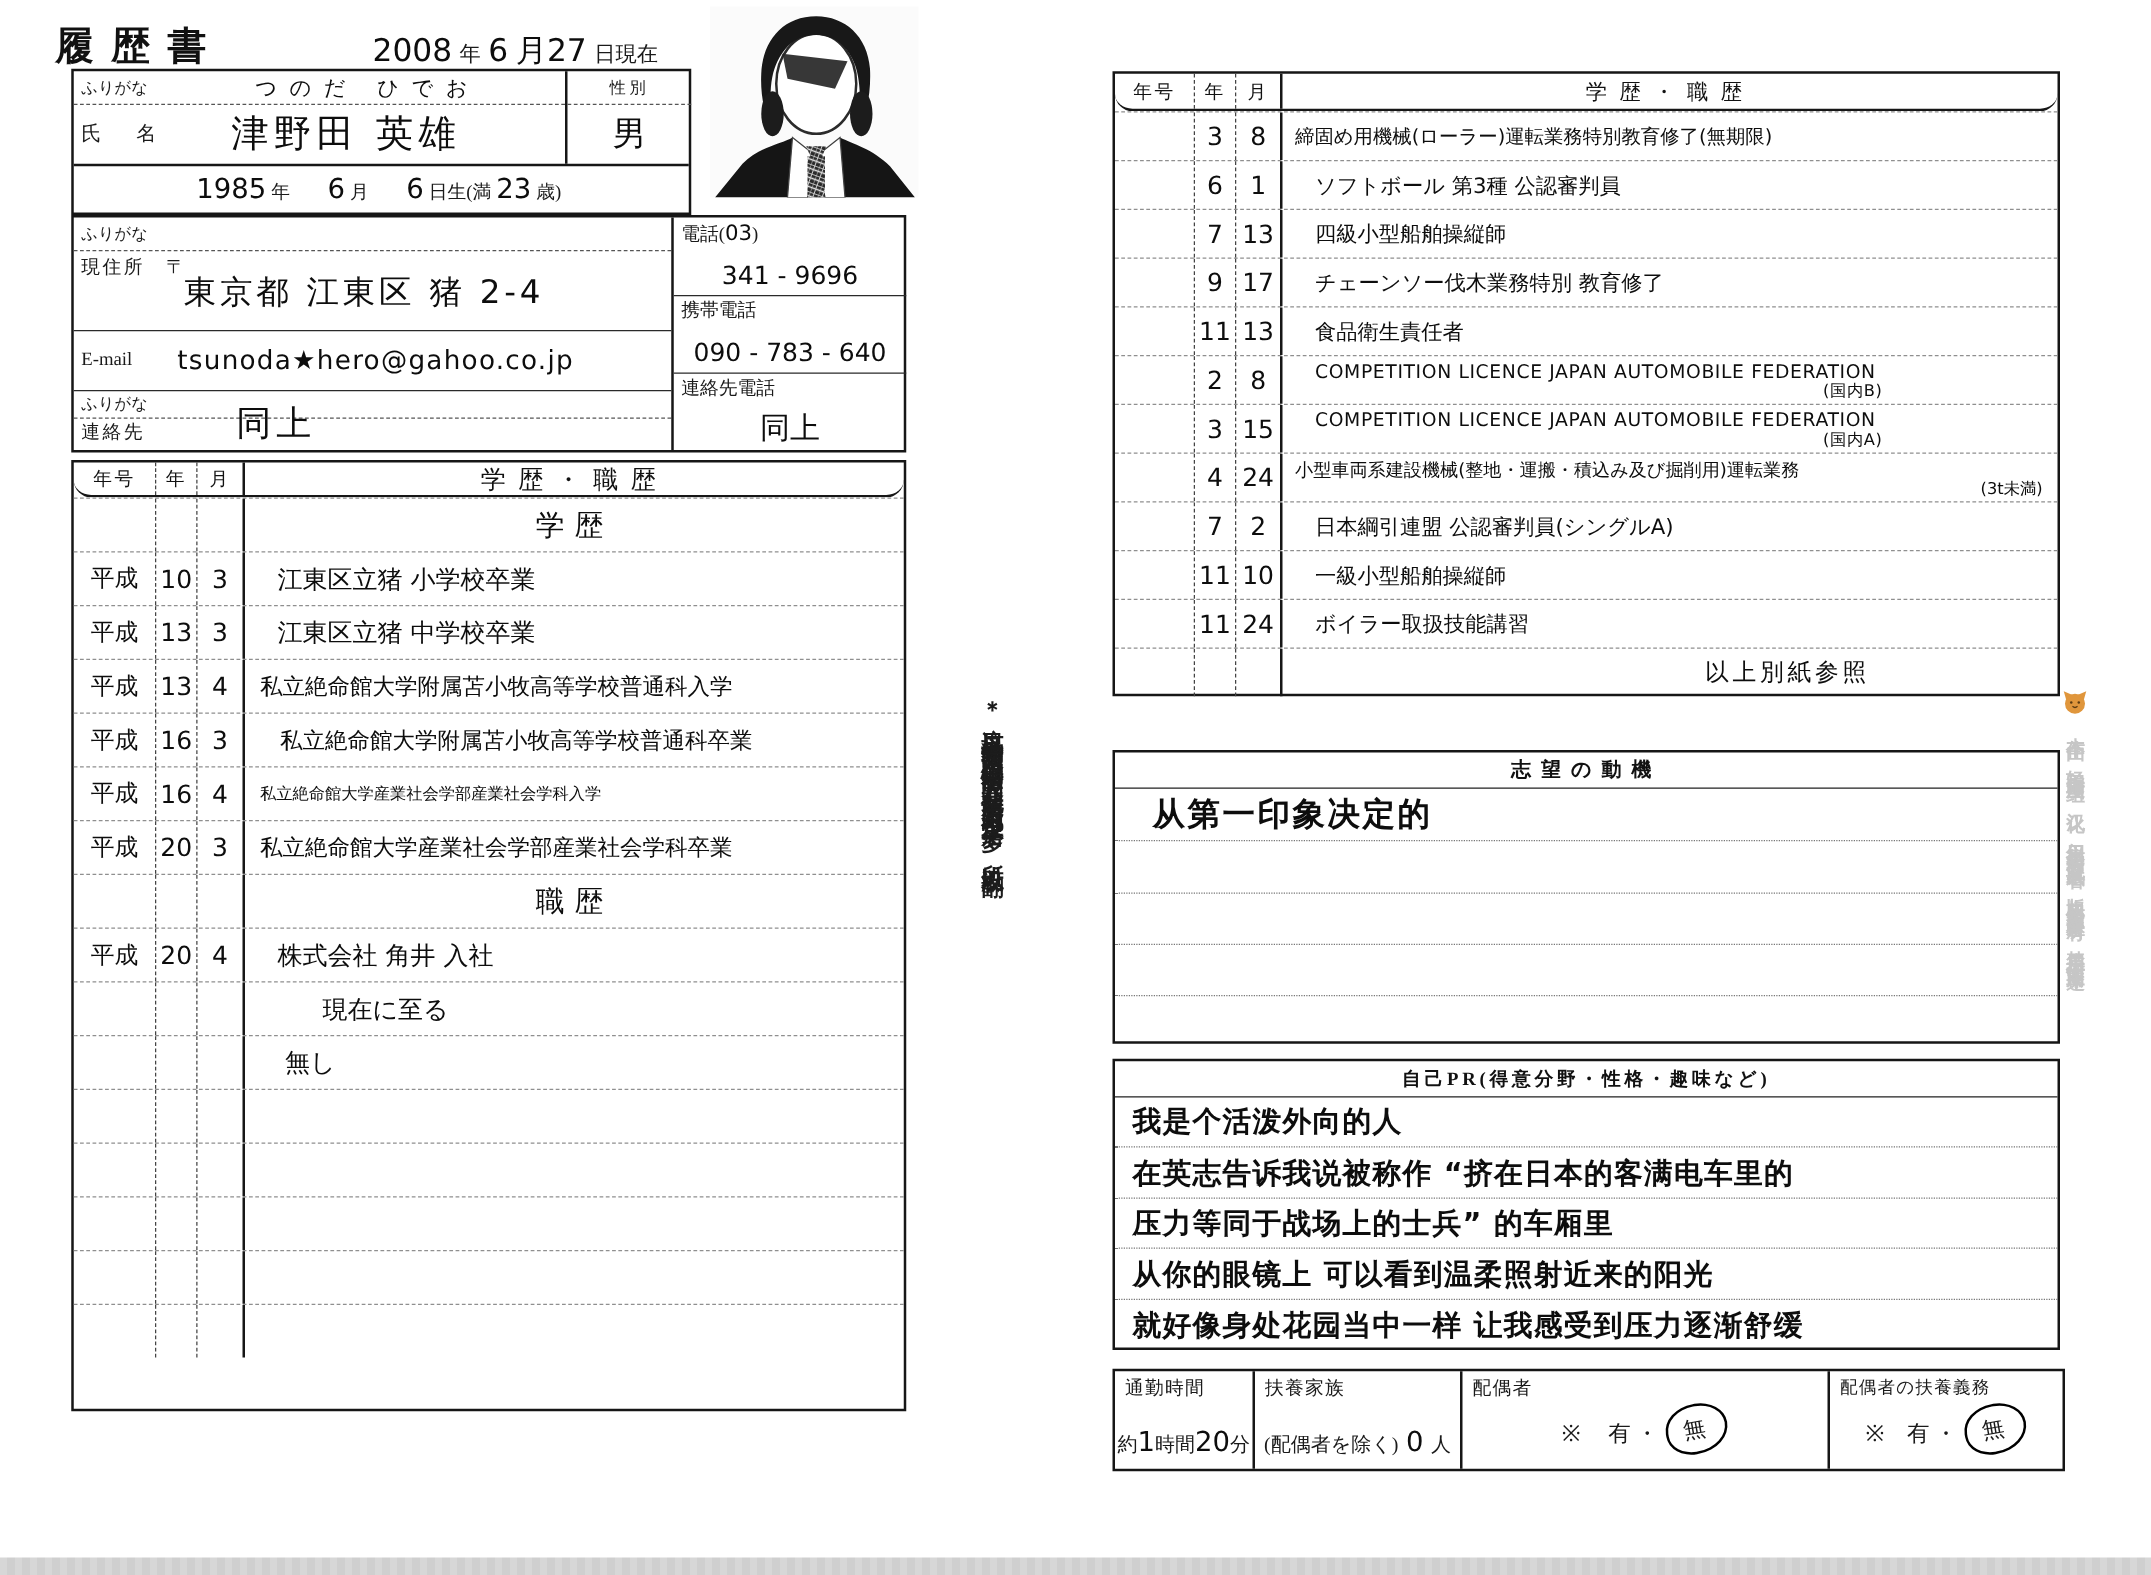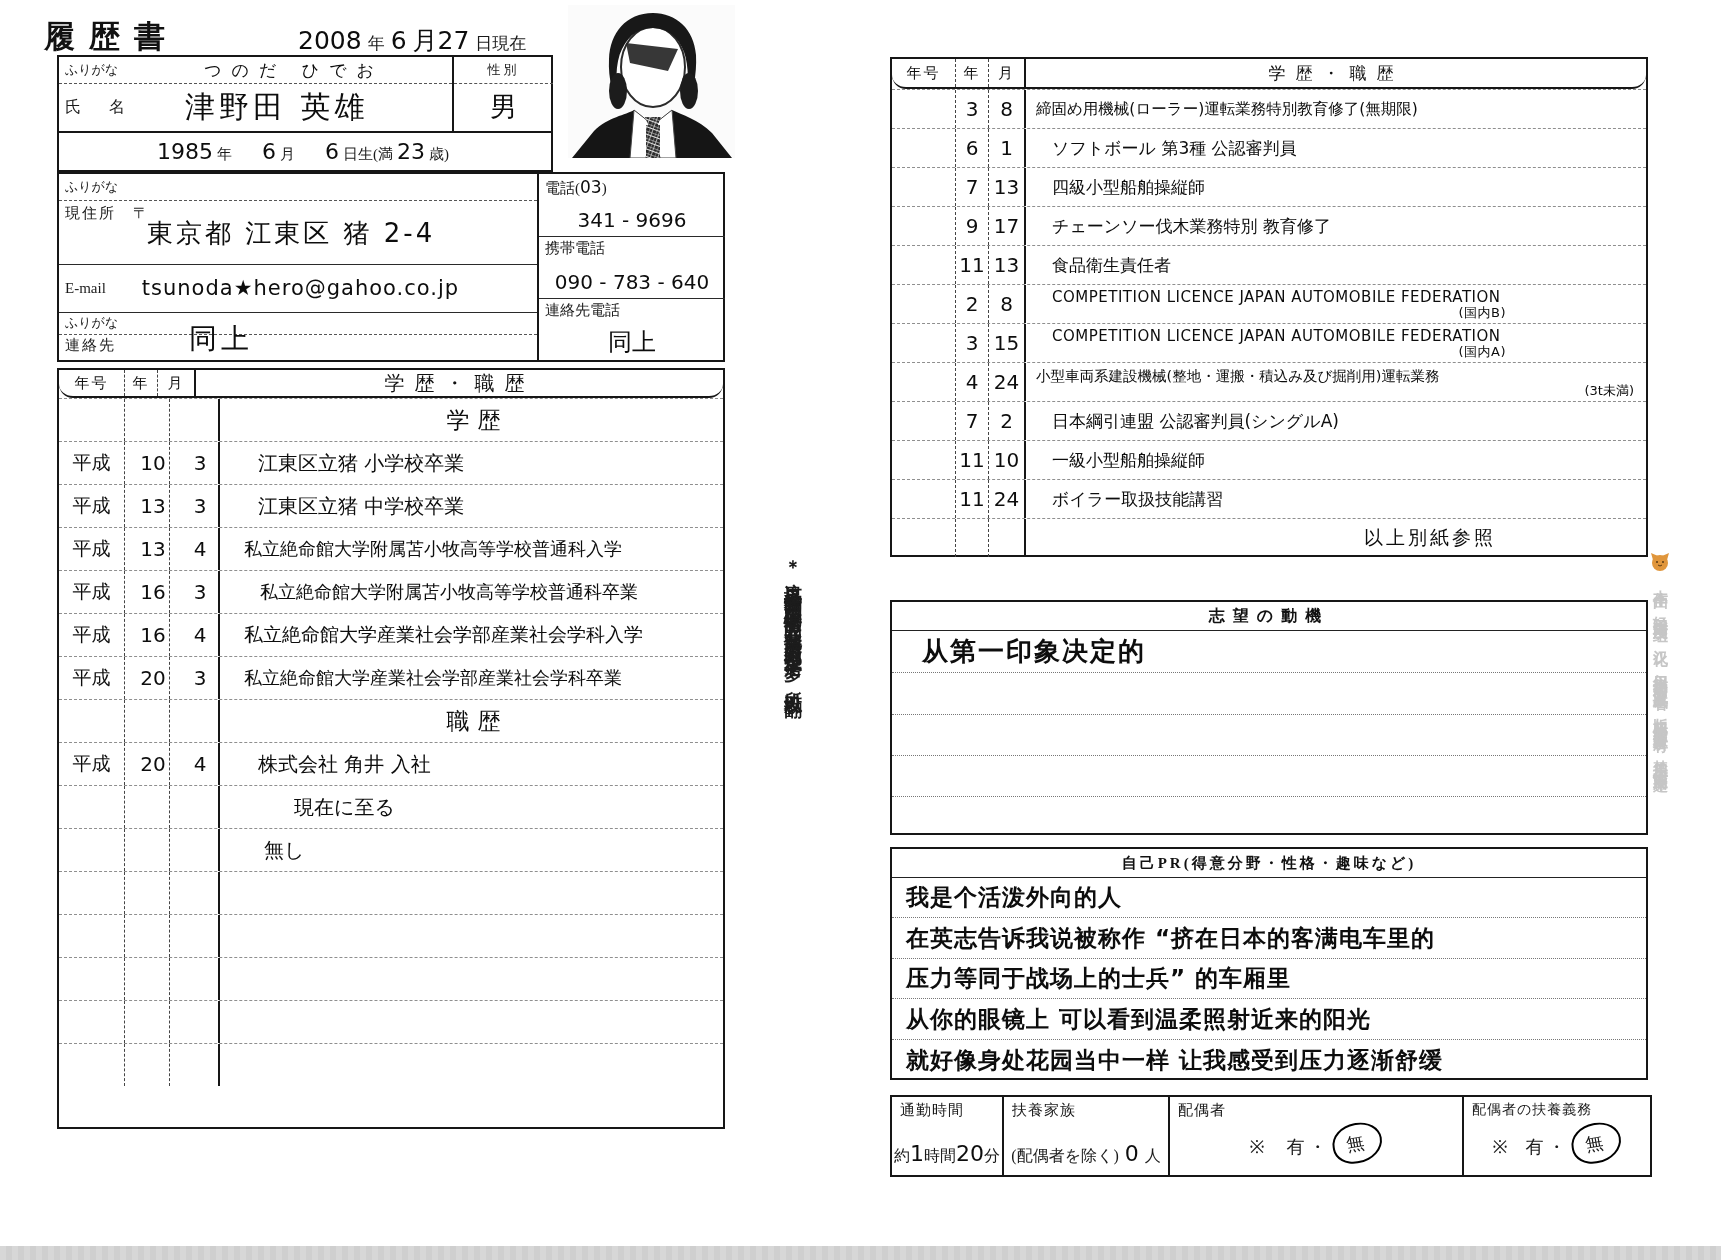--- a/index.html
+++ b/index.html
@@ -78,21 +78,21 @@
   .c.era{border-right:1.5px dashed #444;}
   .c.yr{border-right:1.5px dashed #444;}
   .c.mo{border-right:2px solid #161616;}
   .c.txt{justify-content:flex-start;padding-left:26px;position:relative;}
   .thead .c{font-size:15px;letter-spacing:2px;font-family:"Liberation Serif",serif;}
   .thead .c.txt{justify-content:center;letter-spacing:10px;padding-left:0;}
   .cell-hand{font-size:20px;}
 
   #edutable{left:57px;top:368px;width:668px;height:761px;}
   #edutable .thead{height:28px;}
-  #edutable .trow{height:43px;gap:12px;}
+  #edutable .trow{height:43px;}
   #edutable .era{width:66px;}
   #edutable .yr{width:33px;}
   #edutable .mo{width:38px;}
   #edutable .txt{flex:1;font-size:20px;}
   #edutable .r-center .txt{justify-content:center;padding-left:0;font-size:23px;letter-spacing:8px;}
   #edutable .r-indent .txt{padding-left:62px;text-align:center;}
   #edutable .r-small-indent .txt{padding-left:32px;}
   #edutable .era .cell-hand{font-size:19px;}
 
   #qualtable{left:890px;top:57px;width:758px;height:500px;}
@@ -325,21 +325,21 @@
     <div class="trow">
         <div class="c era">
           <span class="cell-hand hand">平成</span>
         </div>
         <div class="c yr">
           <span class="cell-hand hand">16</span>
         </div>
         <div class="c mo">
           <span class="cell-hand hand">4</span>
         </div>
-        <div class="c txt cell-hand hand" style="font-size:19px;padding-left:12px;">私立絶命館大学産業社会学部産業社会学科入学</div>
+        <div class="c txt cell-hand hand" style="font-size:13px;padding-left:12px;">私立絶命館大学産業社会学部産業社会学科入学</div>
       </div>
     <div class="trow">
         <div class="c era">
           <span class="cell-hand hand">平成</span>
         </div>
         <div class="c yr">
           <span class="cell-hand hand">20</span>
         </div>
         <div class="c mo">
           <span class="cell-hand hand">3</span>

